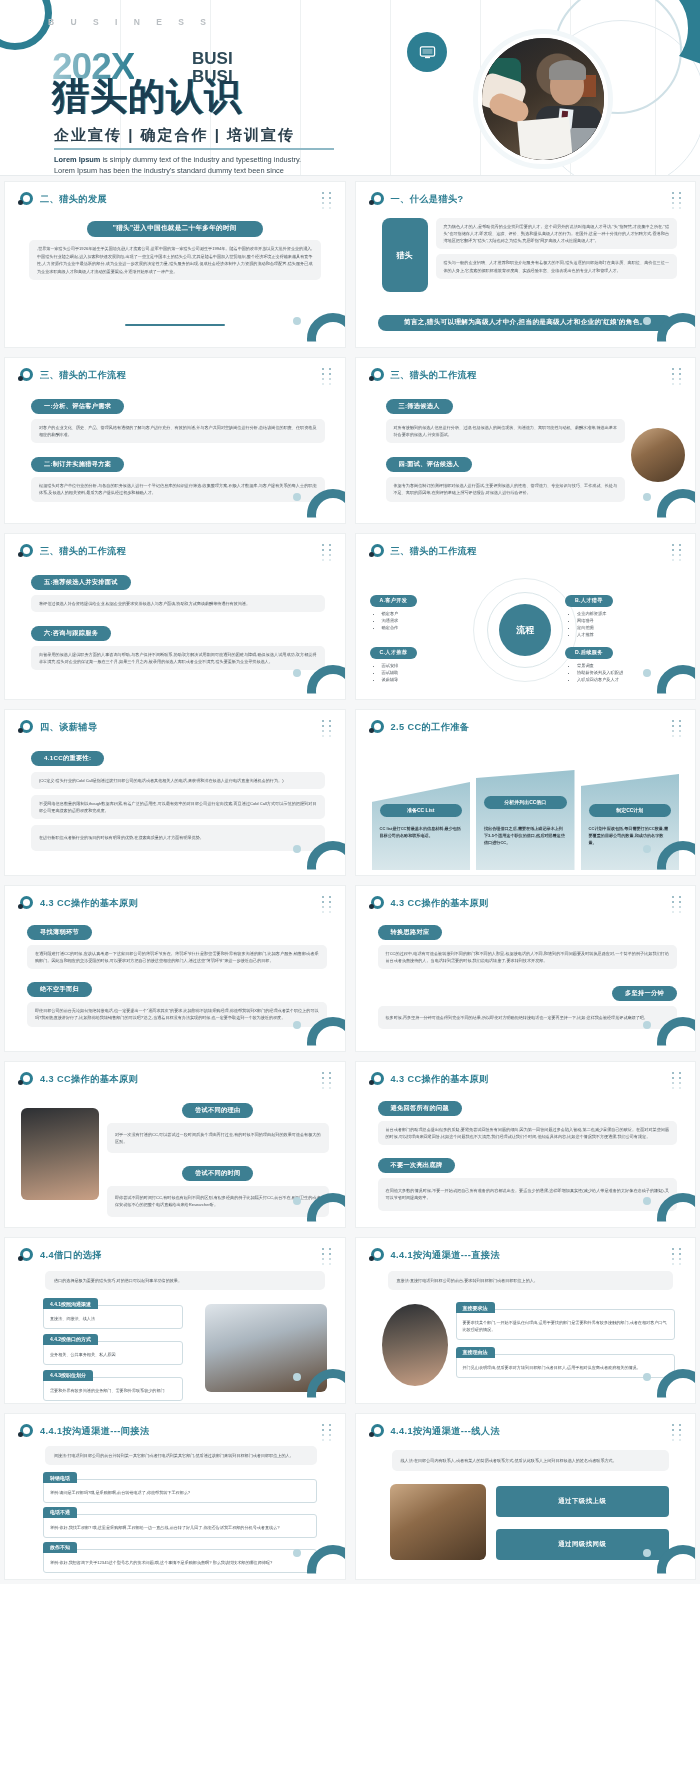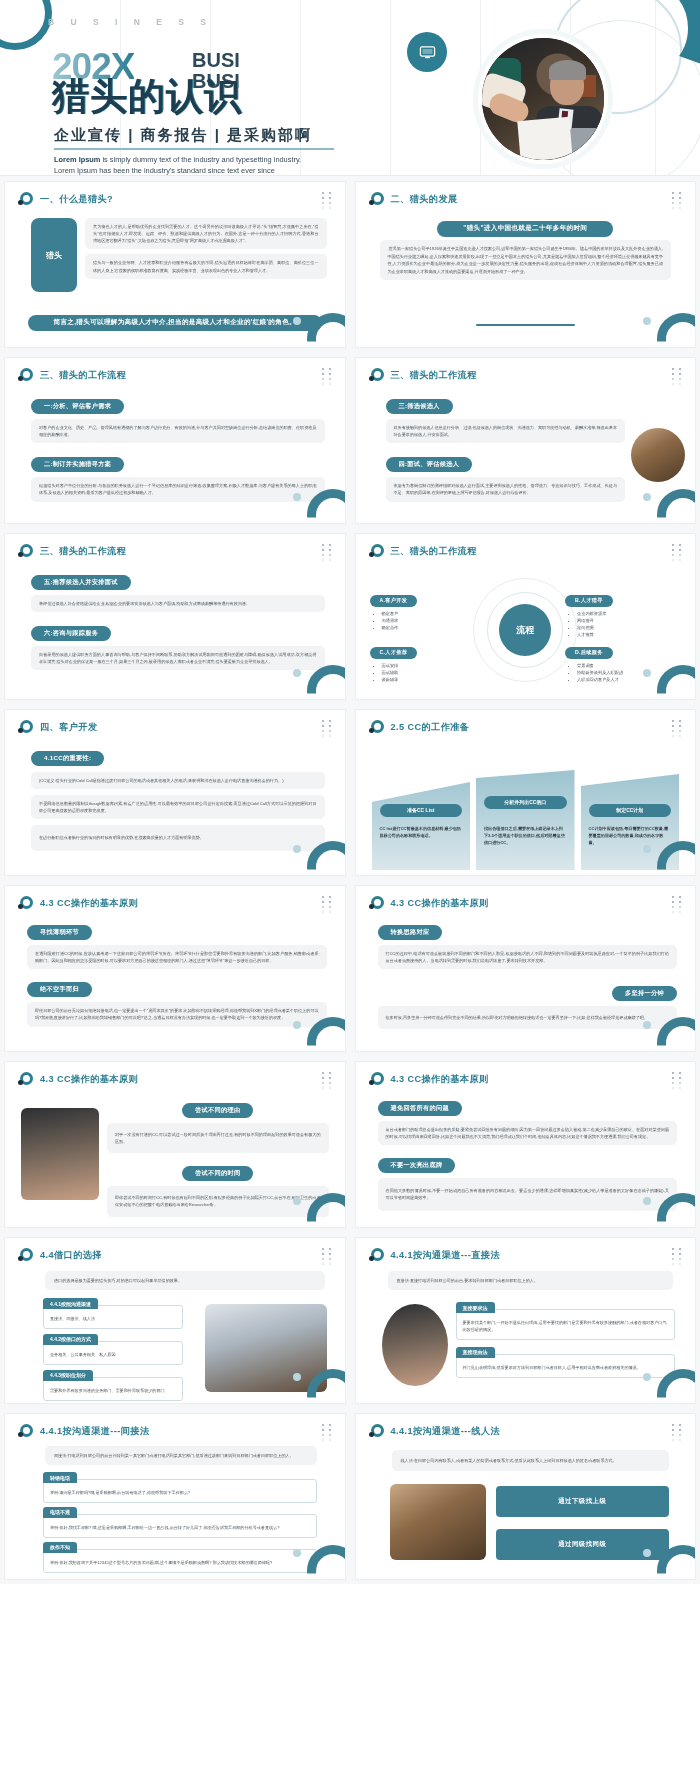--- a/index.html
+++ b/index.html
@@ -26,21 +26,21 @@
   }
   .year{
     position:absolute; left:52px; top:48px;
     font-size:37px; font-weight:700; letter-spacing:-1px;
     background:linear-gradient(90deg,#9fc8d3,#2d7e92);
     -webkit-background-clip:text; background-clip:text; color:transparent;
     line-height:1;
   }
   .busi{
     position:absolute; left:192px; top:50px;
-    font-size:20px; font-weight:700; color:#2e4a58; line-height:1.05;
+    font-size:17px; font-weight:700; color:#2e4a58; line-height:1.05;
   }
   .maintitle{
     position:absolute; left:52px; top:78px;
     font-size:37px; font-weight:900; letter-spacing:1px;
     color:#1d3d50; line-height:1;
     text-shadow:1px 0 0 #2d7e92;
     white-space:nowrap;
   }
   .subtitle{
     position:absolute; left:54px; top:126px;
@@ -225,26 +225,26 @@
     <div class="ring-tl"></div>
 
     <div class="cover-left">
       <div class="biz-word">B U S I N E S S</div>
       <div class="year">202X</div>
       <div class="busi">
         <div>BUSI</div>
         <div>BUSI</div>
       </div>
       <div class="maintitle">猎头的认识</div>
-      <div class="subtitle">企业宣传 | 商务报告 | 是采购部啊</div>
+      <div class="subtitle">企业宣传 | 确定合作 | 培训宣传</div>
       <div class="subrule"></div>
       <div class="lorem1">
         <b>Lorem Ipsum</b><span> is simply dummy text of the industry and typesetting industry.</span>
       </div>
-      <div class="lorem2">Lorem Ipsum has been the industry's standard since text ever since</div>
+      <div class="lorem2">Lorem Ipsum has been the industry's standard dummy text been since</div>
     </div>
 
     <div class="cover-right">
       <div class="arc-c"></div>
       <div class="arc-b"></div>
       <div class="arc-a"></div>
       <div class="monitor-badge">
         <svg width="17" height="15" viewBox="0 0 24 20">
             <rect x="2" y="2" width="20" height="13" rx="2" fill="none" stroke="#fff" stroke-width="1.8"></rect>
             <rect x="5" y="5" width="14" height="7" fill="#fff" opacity=".35"></rect>
@@ -270,20 +270,51 @@
   </div>
 
   <div class="grid">
 
     <div class="slide">
       <div class="hdr">
         <span class="ringicon">
             <i class="o"></i>
             <i class="d"></i>
           </span>
+        <h2>二、猎头的发展</h2>
+      </div>
+      <div class="dots">
+        <i style="left:0;top:0"></i>
+          <i style="left:7px;top:0"></i>
+        <i style="left:0;top:5px"></i>
+          <i style="left:7px;top:5px"></i>
+        <i style="left:0;top:10px;opacity:.6"></i>
+          <i style="left:7px;top:10px;opacity:.6"></i>
+        <i style="left:0;top:15px;opacity:.3"></i>
+          <i style="left:7px;top:15px;opacity:.3"></i>
+      </div>
+      <div style="position:absolute;left:0;right:0;top:34px;text-align:center;">
+        <span class="pill wide">"猎头"进入中国也就是二十年多年的时间</span>
+      </div>
+      <div style="position:absolute;left:24px;right:24px;top:58px;">
+        <div class="graybox tall">,世界第一家猎头公司于1926年诞生于美国迪克逊人才搜索公司,进军中国的第一家猎头公司诞生于1994年。随着中国的改革开放以及大批外资企业的涌入,中国猎头行业随之崛起,进入探索和快速发展阶段,出现了一些立足中国本土的猎头公司,尤其是随着中国加入世贸组织,整个经济环境正变得越来越具有竞争性,人力资源作为企业中最活跃的部分,成为企业进一步发展的决定性力量,猎头服务的出现,促成社会经济体制中人力资源的流动和合理配置,猎头服务已成为企业求职高级人才和高级人才流动的重要渠道,并逐渐开始形成了一种产业。</div>
+      </div>
+      <div style="position:absolute;left:120px;right:120px;top:142px;height:2px;background:#3d7f92;border-radius:2px;"></div>
+      <div class="corner">
+          <span class="big"></span>
+          <span class="dot"></span>
+        </div>
+    </div>
+
+    <div class="slide">
+      <div class="hdr">
+        <span class="ringicon">
+            <i class="o"></i>
+            <i class="d"></i>
+          </span>
         <h2>一、什么是猎头?</h2>
       </div>
       <div class="dots">
         <i style="left:0;top:0"></i>
           <i style="left:7px;top:0"></i>
         <i style="left:0;top:5px"></i>
           <i style="left:7px;top:5px"></i>
         <i style="left:0;top:10px;opacity:.6"></i>
           <i style="left:7px;top:10px;opacity:.6"></i>
         <i style="left:0;top:15px;opacity:.3"></i>
@@ -292,51 +323,20 @@
       <div style="position:absolute;left:26px;right:18px;top:36px;" class="twocol">
         <div class="s1-left">猎头</div>
         <div style="flex:1;display:flex;flex-direction:column;gap:5px;">
           <div class="graybox">意为物色人才的人,是帮助优秀的企业找到需要的人才。这个词另外的说法叫做高级人才寻访,"头"指智慧,才能集中之所在,"猎头"也可指储存人才,即发现、追踪、评价、甄选和提供高级人才的行为。在国外,这是一种十分流行的人才招聘方式,香港和台湾地区把它翻译为"猎头",大陆也称之为猎头,意思即指"网罗高级人才或挖掘高级人才"。</div>
           <div class="graybox">猎头与一般的企业招聘、人才推荐和职业介绍服务有着极大的不同,猎头追逐的目标始终盯在高学历、高职位、高价位三位一体的人身上,它搜索的侯职标准教育程度高、实践经验丰富、业绩表现出色的专业人才和管理人才。</div>
         </div>
       </div>
       <div style="position:absolute;left:0;right:0;top:128px;text-align:center;">
         <span class="pill wide">简言之,猎头可以理解为高级人才中介,担当的是高级人才和企业的'红娘'的角色。</span>
       </div>
-      <div class="corner">
-          <span class="big"></span>
-          <span class="dot"></span>
-        </div>
-    </div>
-
-    <div class="slide">
-      <div class="hdr">
-        <span class="ringicon">
-            <i class="o"></i>
-            <i class="d"></i>
-          </span>
-        <h2>二、猎头的发展</h2>
-      </div>
-      <div class="dots">
-        <i style="left:0;top:0"></i>
-          <i style="left:7px;top:0"></i>
-        <i style="left:0;top:5px"></i>
-          <i style="left:7px;top:5px"></i>
-        <i style="left:0;top:10px;opacity:.6"></i>
-          <i style="left:7px;top:10px;opacity:.6"></i>
-        <i style="left:0;top:15px;opacity:.3"></i>
-          <i style="left:7px;top:15px;opacity:.3"></i>
-      </div>
-      <div style="position:absolute;left:0;right:0;top:34px;text-align:center;">
-        <span class="pill wide">"猎头"进入中国也就是二十年多年的时间</span>
-      </div>
-      <div style="position:absolute;left:24px;right:24px;top:58px;">
-        <div class="graybox tall">,世界第一家猎头公司于1926年诞生于美国迪克逊人才搜索公司,进军中国的第一家猎头公司诞生于1994年。随着中国的改革开放以及大批外资企业的涌入,中国猎头行业随之崛起,进入探索和快速发展阶段,出现了一些立足中国本土的猎头公司,尤其是随着中国加入世贸组织,整个经济环境正变得越来越具有竞争性,人力资源作为企业中最活跃的部分,成为企业进一步发展的决定性力量,猎头服务的出现,促成社会经济体制中人力资源的流动和合理配置,猎头服务已成为企业求职高级人才和高级人才流动的重要渠道,并逐渐开始形成了一种产业。</div>
-      </div>
-      <div style="position:absolute;left:120px;right:120px;top:142px;height:2px;background:#3d7f92;border-radius:2px;"></div>
       <div class="corner">
           <span class="big"></span>
           <span class="dot"></span>
         </div>
     </div>
 
     <div class="slide">
       <div class="hdr">
         <span class="ringicon">
             <i class="o"></i>
@@ -489,21 +489,21 @@
           <span class="dot"></span>
         </div>
     </div>
 
     <div class="slide">
       <div class="hdr">
         <span class="ringicon">
             <i class="o"></i>
             <i class="d"></i>
           </span>
-        <h2>四、客户开发</h2>
+        <h2>四、谈薪辅导</h2>
       </div>
       <div class="dots">
         <i style="left:0;top:0"></i>
           <i style="left:7px;top:0"></i>
           <i style="left:0;top:5px"></i>
           <i style="left:7px;top:5px"></i>
         <i style="left:0;top:10px;opacity:.6"></i>
           <i style="left:7px;top:10px;opacity:.6"></i>
         <i style="left:0;top:15px;opacity:.3"></i>
           <i style="left:7px;top:15px;opacity:.3"></i>

